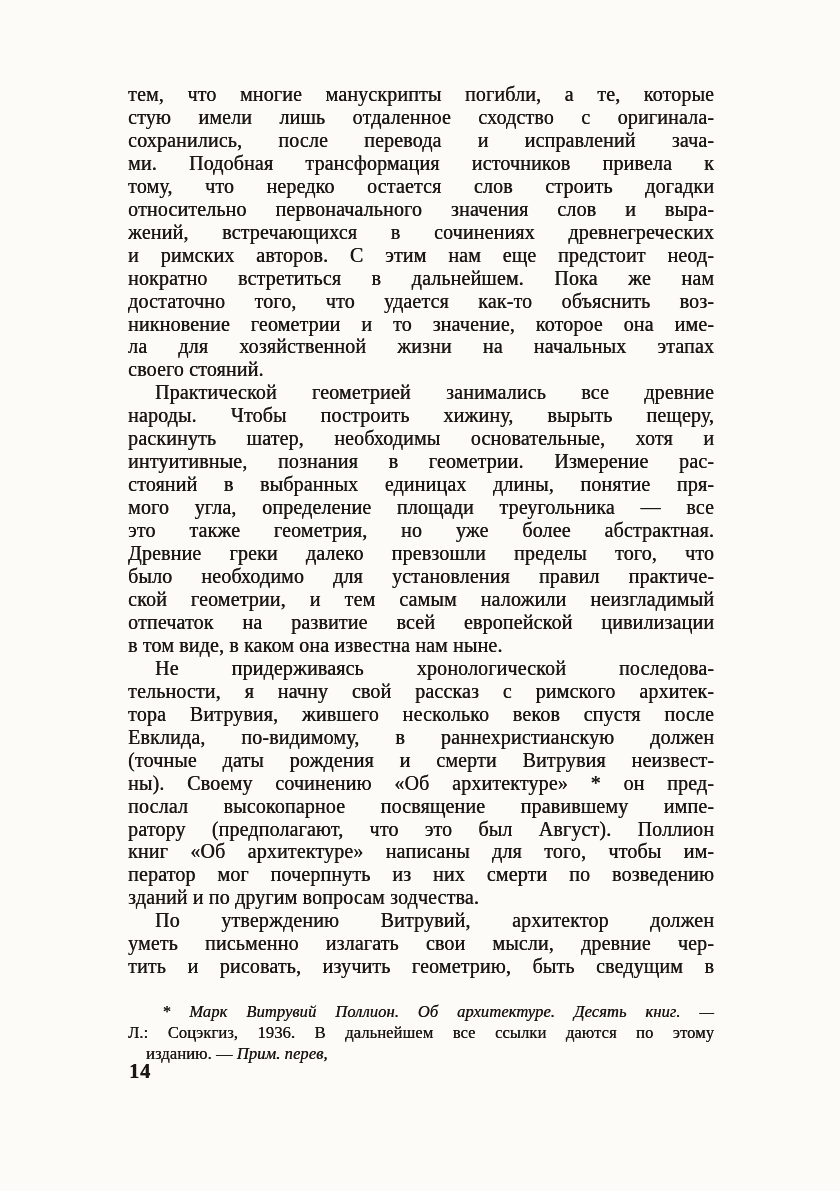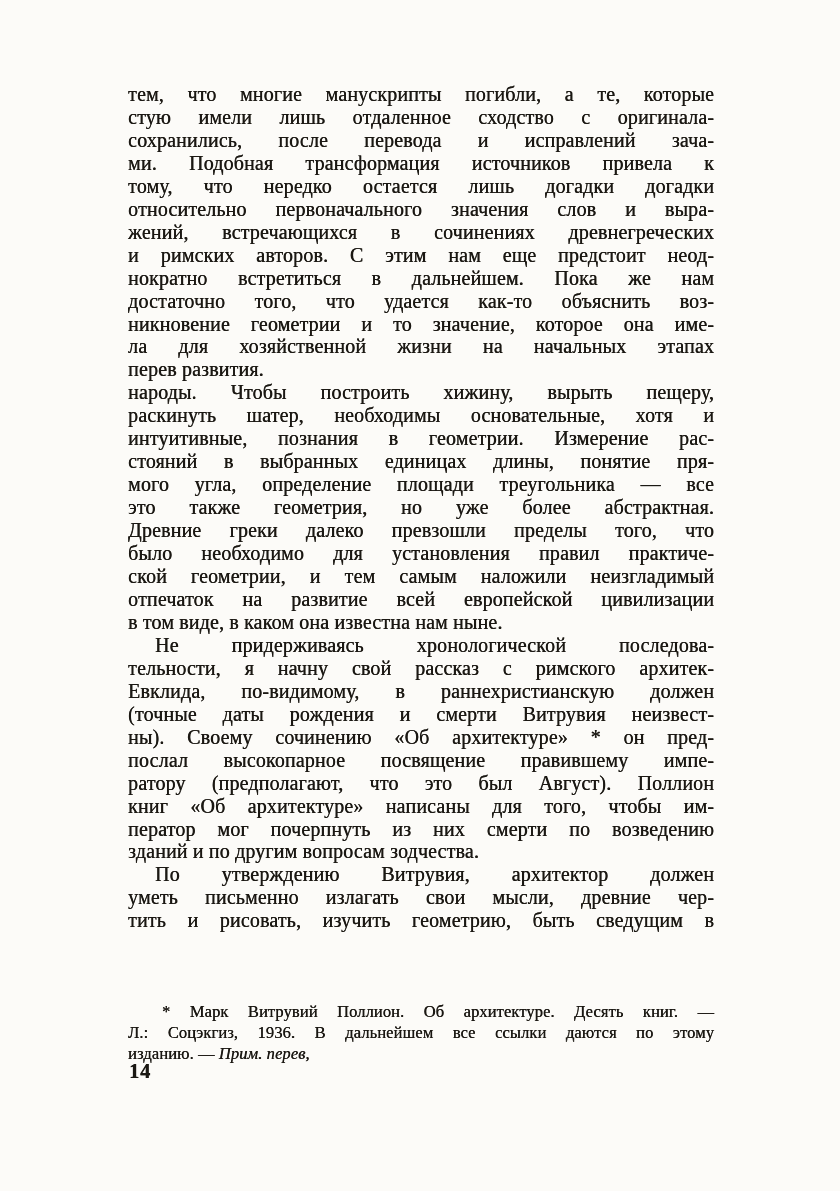--- a/index.html
+++ b/index.html
@@ -48,22 +48,22 @@
     width: 586px;
     font-size: 16.5px;
     line-height: 21px;
     letter-spacing: 0.1px;
     text-shadow: 0.3px 0.1px 0 var(--ink);
   }
   .fline {
     text-align: justify;
     text-align-last: justify;
   }
-  .fline.indent { text-indent: 34px; }
-  .fline.end { text-align-last: left; }
+  .fline.indent { text-indent: 34px; font-style: italic; }
+  .fline.end { text-align-last: left; margin-left: 18px; }
   .fline em { font-style: italic; }
   .page-number {
     position: absolute;
     left: 122px;
     top: 1060px;
     font-size: 20px;
     font-weight: bold;
     letter-spacing: 1px;
     text-shadow: 0.4px 0.2px 0 var(--ink);
     margin-left: 7px;
@@ -71,51 +71,53 @@
 </style>
 </head>
 <body>
 
 <div class="page">
   <div class="main-text">
       <div class="line">тем, что многие манускрипты погибли, а те, которые</div>
       <div class="line">стую имели лишь отдаленное сходство с оригинала-</div>
       <div class="line">сохранились, после перевода и исправлений зача-</div>
       <div class="line">ми. Подобная трансформация источников привела к</div>
-      <div class="line">тому, что нередко остается лишь догадки догадки</div>
+      <div class="line">тому, что нередко остается слов строить догадки</div>
       <div class="line">относительно первоначального значения слов и выра-</div>
       <div class="line">жений, встречающихся в сочинениях древнегреческих</div>
       <div class="line">и римских авторов. С этим нам еще предстоит неод-</div>
       <div class="line">нократно встретиться в дальнейшем. Пока же нам</div>
       <div class="line">достаточно того, что удается как-то объяснить воз-</div>
       <div class="line">никновение геометрии и то значение, которое она име-</div>
       <div class="line">ла для хозяйственной жизни на начальных этапах</div>
-      <div class="line end">перев развития.</div>
+      <div class="line end">своего стояний.</div>
+      <div class="line indent">Практической геометрией занимались все древние</div>
       <div class="line">народы. Чтобы построить хижину, вырыть пещеру,</div>
       <div class="line">раскинуть шатер, необходимы основательные, хотя и</div>
       <div class="line">интуитивные, познания в геометрии. Измерение рас-</div>
       <div class="line">стояний в выбранных единицах длины, понятие пря-</div>
       <div class="line">мого угла, определение площади треугольника — все</div>
       <div class="line">это также геометрия, но уже более абстрактная.</div>
       <div class="line">Древние греки далеко превзошли пределы того, что</div>
       <div class="line">было необходимо для установления правил практиче-</div>
       <div class="line">ской геометрии, и тем самым наложили неизгладимый</div>
       <div class="line">отпечаток на развитие всей европейской цивилизации</div>
       <div class="line end">в том виде, в каком она известна нам ныне.</div>
       <div class="line indent">Не придерживаясь хронологической последова-</div>
       <div class="line">тельности, я начну свой рассказ с римского архитек-</div>
+      <div class="line">тора Витрувия, жившего несколько веков спустя после</div>
       <div class="line">Евклида, по-видимому, в раннехристианскую должен</div>
       <div class="line">(точные даты рождения и смерти Витрувия неизвест-</div>
       <div class="line">ны). Своему сочинению «Об архитектуре» * он пред-</div>
       <div class="line">послал высокопарное посвящение правившему импе-</div>
       <div class="line">ратору (предполагают, что это был Август). Поллион</div>
       <div class="line">книг «Об архитектуре» написаны для того, чтобы им-</div>
       <div class="line">ператор мог почерпнуть из них смерти по возведению</div>
       <div class="line end">зданий и по другим вопросам зодчества.</div>
-      <div class="line indent">По утверждению Витрувия, архитектор должен</div>
+      <div class="line indent">По утверждению Витрувий, архитектор должен</div>
       <div class="line">уметь письменно излагать свои мысли, древние чер-</div>
       <div class="line">тить и рисовать, изучить геометрию, быть сведущим в</div>
     </div>
   <div class="footnote-text">
       <div class="fline indent">* Марк Витрувий Поллион. Об архитектуре. Десять книг. —</div>
       <div class="fline">Л.: Соцэкгиз, 1936. В дальнейшем все ссылки даются по этому</div>
       <div class="fline end"><span>изданию. — </span><em>Прим. перев,</em></div>
     </div>
   <div class="page-number">14</div>
 </div>

